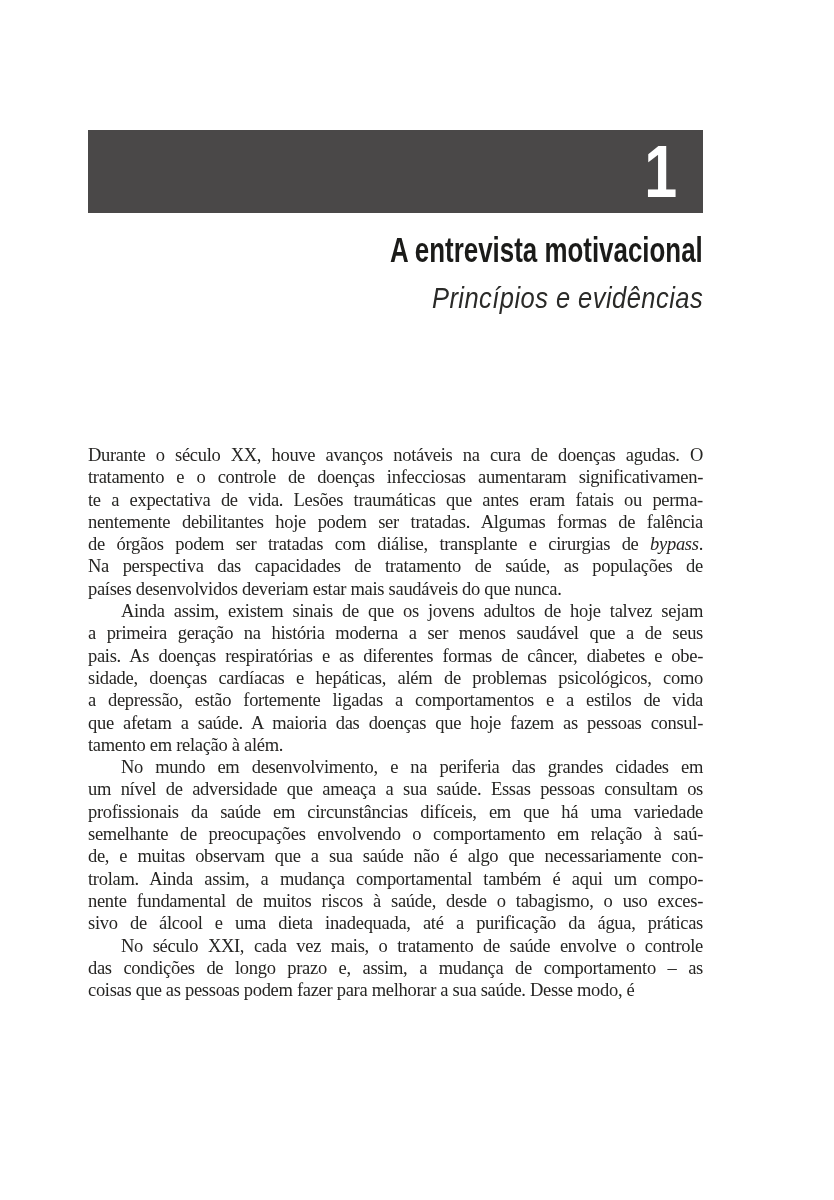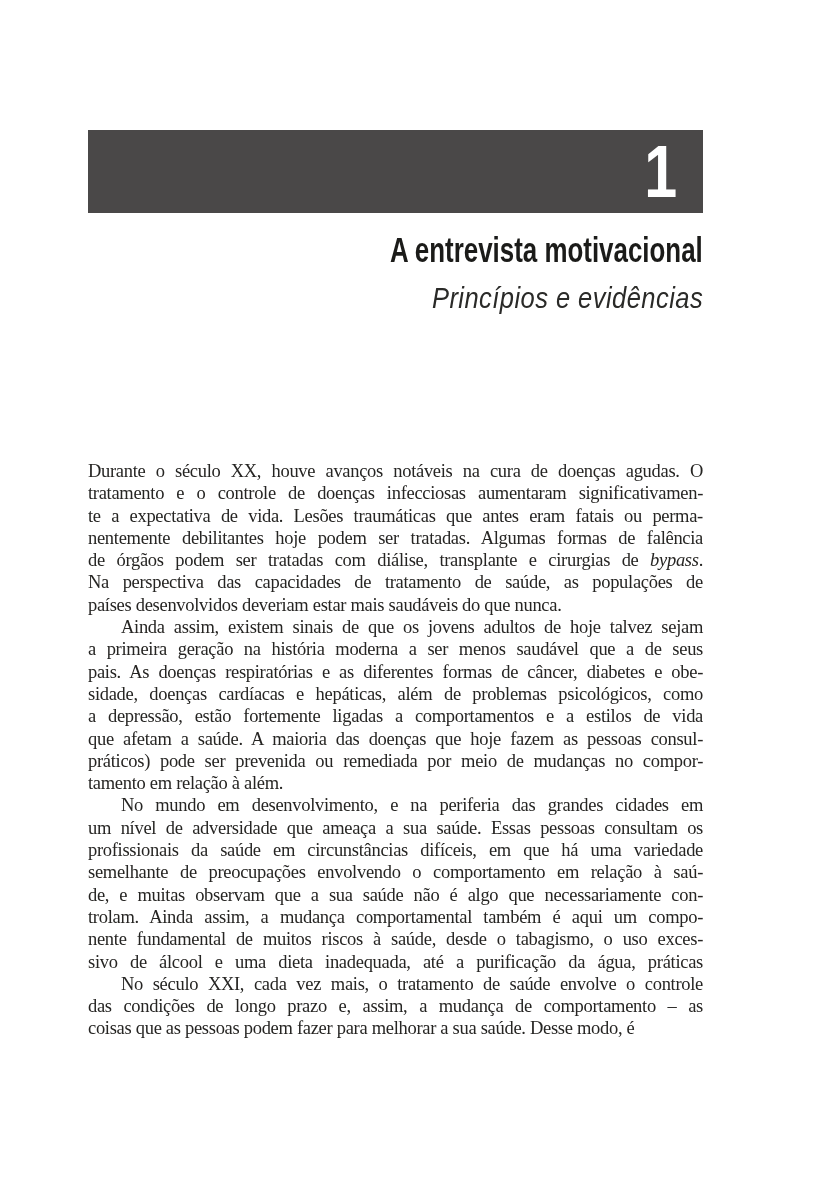--- a/index.html
+++ b/index.html
@@ -21,21 +21,21 @@
     font-family:"Liberation Sans", sans-serif; font-weight:bold; font-size:35px;
     color:#1b1b19; white-space:nowrap; transform:scaleX(0.74); transform-origin:100% 0;
   }
   .subtitle {
     position:absolute; top:282px; right:131px; margin:0;
     font-family:"Liberation Sans", sans-serif; font-weight:normal; font-style:italic;
     font-size:29px; color:#2a2a28; white-space:nowrap; letter-spacing:0.5px;
     transform:scaleX(0.88); transform-origin:100% 0;
   }
   .body-text {
-    position:absolute; left:88px; top:460px; width:615px;
+    position:absolute; left:88px; top:444px; width:615px;
     font-size:18.5px; line-height:22.3px; color:#262523; letter-spacing:-0.3px;
   }
   .para { margin:0; }
   .line { text-align:justify; text-align-last:justify; }
   .line.last { text-align-last:auto; }
   .line.indent { text-indent:33px; }
   .line i { font-style:italic; }
 </style>
 </head>
 <body>
@@ -56,21 +56,20 @@
         <div class="line">Na perspectiva das capacidades de tratamento de saúde, as populações de</div>
         <div class="line last">países desenvolvidos deveriam estar mais saudáveis do que nunca.</div>
       </div>
       <div class="para">
         <div class="line indent">Ainda assim, existem sinais de que os jovens adultos de hoje talvez sejam</div>
         <div class="line">a primeira geração na história moderna a ser menos saudável que a de seus</div>
         <div class="line">pais. As doenças respiratórias e as diferentes formas de câncer, diabetes e obe-</div>
         <div class="line">sidade, doenças cardíacas e hepáticas, além de problemas psicológicos, como</div>
         <div class="line">a depressão, estão fortemente ligadas a comportamentos e a estilos de vida</div>
         <div class="line">que afetam a saúde. A maioria das doenças que hoje fazem as pessoas consul-</div>
-        <div class="line">práticos) pode ser prevenida ou remediada por meio de mudanças no compor-</div>
         <div class="line last">tamento em relação à além.</div>
       </div>
       <div class="para">
         <div class="line indent">No mundo em desenvolvimento, e na periferia das grandes cidades em</div>
         <div class="line">um nível de adversidade que ameaça a sua saúde. Essas pessoas consultam os</div>
         <div class="line">profissionais da saúde em circunstâncias difíceis, em que há uma variedade</div>
         <div class="line">semelhante de preocupações envolvendo o comportamento em relação à saú-</div>
         <div class="line">de, e muitas observam que a sua saúde não é algo que necessariamente con-</div>
         <div class="line">trolam. Ainda assim, a mudança comportamental também é aqui um compo-</div>
         <div class="line">nente fundamental de muitos riscos à saúde, desde o tabagismo, o uso exces-</div>

